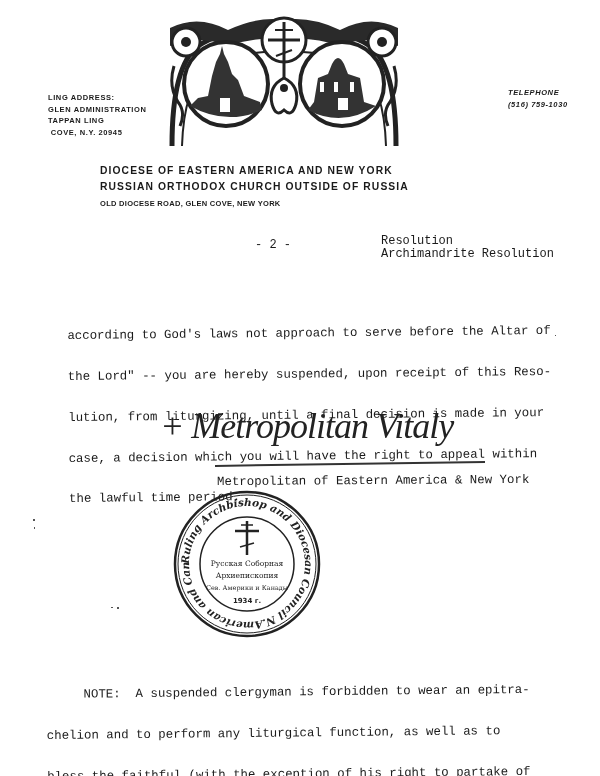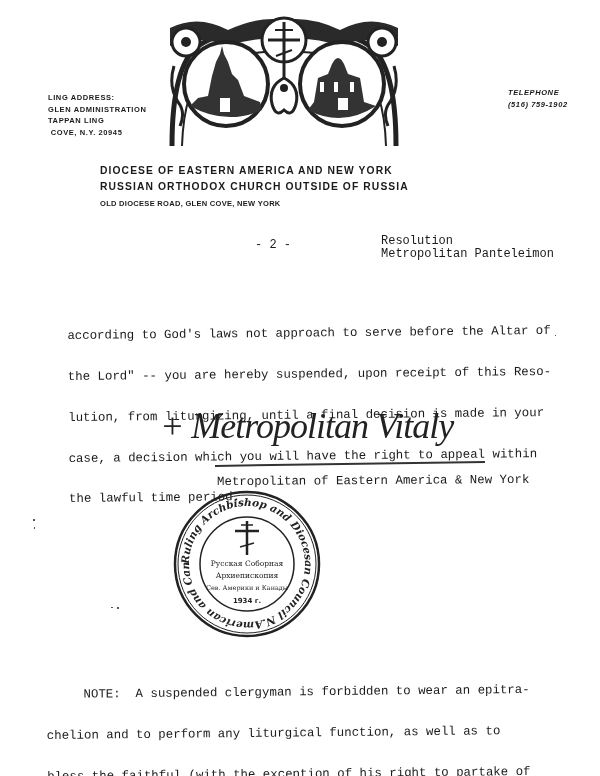--- a/index.html
+++ b/index.html
@@ -44,21 +44,21 @@
 
 <div id="mailing" class="abs sans">
   <div>LING ADDRESS:</div>
   <div>GLEN ADMINISTRATION</div>
   <div>TAPPAN LING</div>
   <div style="white-space:pre"> COVE, N.Y. 20945</div>
 </div>
 
 <div id="phone" class="abs sans">
   <div>TELEPHONE</div>
-  <div>(516) 759-1902</div>
+  <div>(516) 759-1030</div>
 </div>
 
 <div id="emblem" class="abs">
   <svg width="232" height="145" viewBox="0 0 232 145">
 
     <path d="M4 140 Q4 60 30 40 Q60 20 116 22 Q172 20 202 40 Q228 60 228 140" fill="none" stroke="#222" stroke-width="5"></path>
     <path d="M14 140 Q16 80 40 62 Q70 44 116 46 Q162 44 192 62 Q216 80 218 140" fill="none" stroke="#222" stroke-width="2"></path>
 
     <path d="M2 22 Q30 8 60 24 Q90 10 116 14 Q142 10 172 24 Q202 8 230 22 L230 40 Q200 28 172 40 Q142 30 116 34 Q90 30 60 40 Q30 28 2 40 Z" fill="#2a2a2a"></path>
 
@@ -94,21 +94,21 @@
 
 <div id="org-lines" class="abs sans">
   <div id="org-line1">DIOCESE OF EASTERN AMERICA AND NEW YORK</div>
   <div id="org-line2">RUSSIAN ORTHODOX CHURCH OUTSIDE OF RUSSIA</div>
   <div id="org-addr">OLD DIOCESE ROAD, GLEN COVE, NEW YORK</div>
 </div>
 
 <div id="page-num" class="abs mono">- 2 -</div>
 <div id="ref" class="abs mono">
   <div>Resolution</div>
-  <div>Metropolitan Panteleimon</div>
+  <div>Archimandrite Resolution</div>
 </div>
 
 <div id="body-text" class="abs mono">
   <div>according to God's laws not approach to serve before the Altar of</div>
   <div>the Lord" -- you are hereby suspended, upon receipt of this Reso-</div>
   <div>lution, from liturgizing, until a final decision is made in your</div>
   <div>case, a decision which you will have the right to appeal within</div>
   <div>the lawful time period.</div>
 </div>
 

